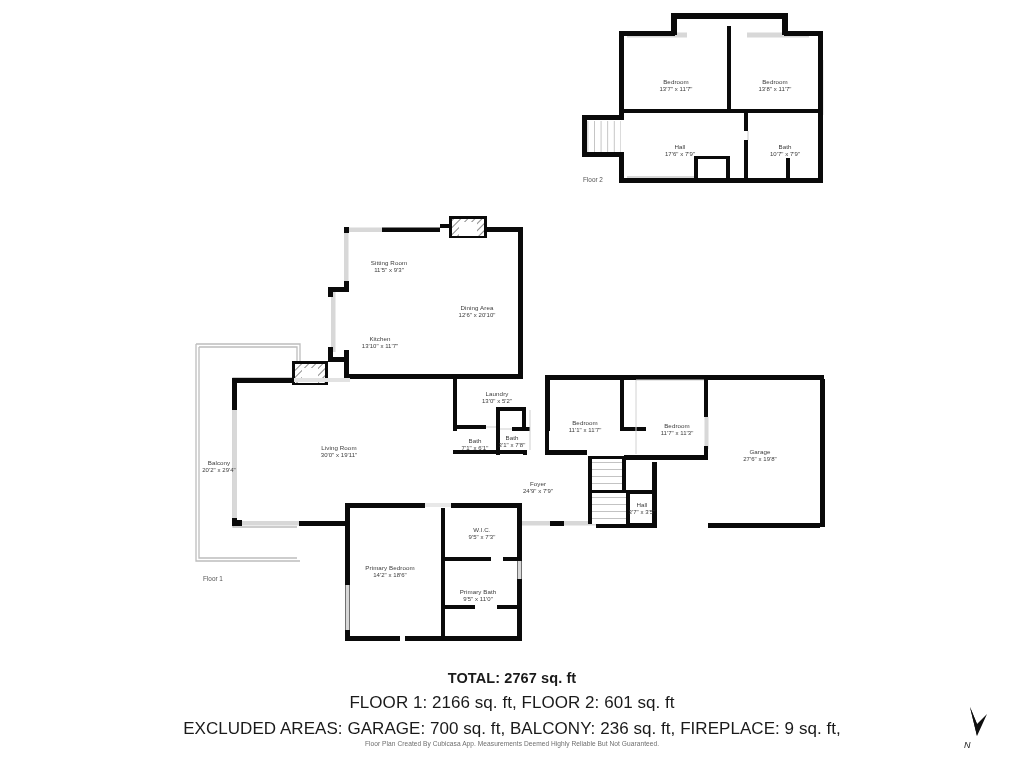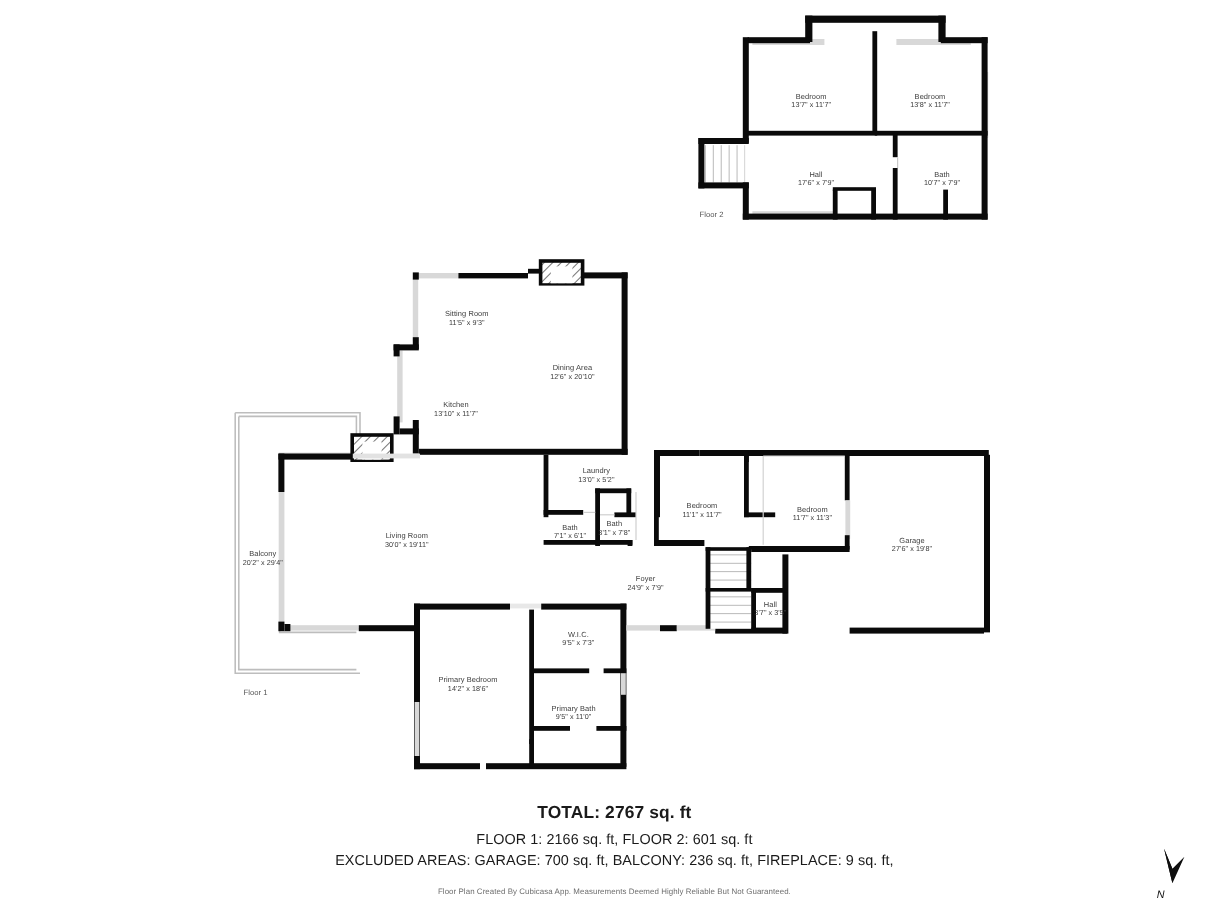--- a/index.html
+++ b/index.html
@@ -43,21 +43,21 @@
     text-align:center;
     color:#1a1a1a;
   }
   #summary .total{
     font-size:14.5px;
     font-weight:bold;
     line-height:1.5;
     letter-spacing:.1px;
   }
   #summary .line{
-    font-size:12px;
+    font-size:17px;
     line-height:1.52;
     letter-spacing:.05px;
   }
   #attribution{
     position:absolute;
     left:0;right:0;
     top:740px;
     text-align:center;
     font-size:6.6px;
     color:#6e6e6e;

